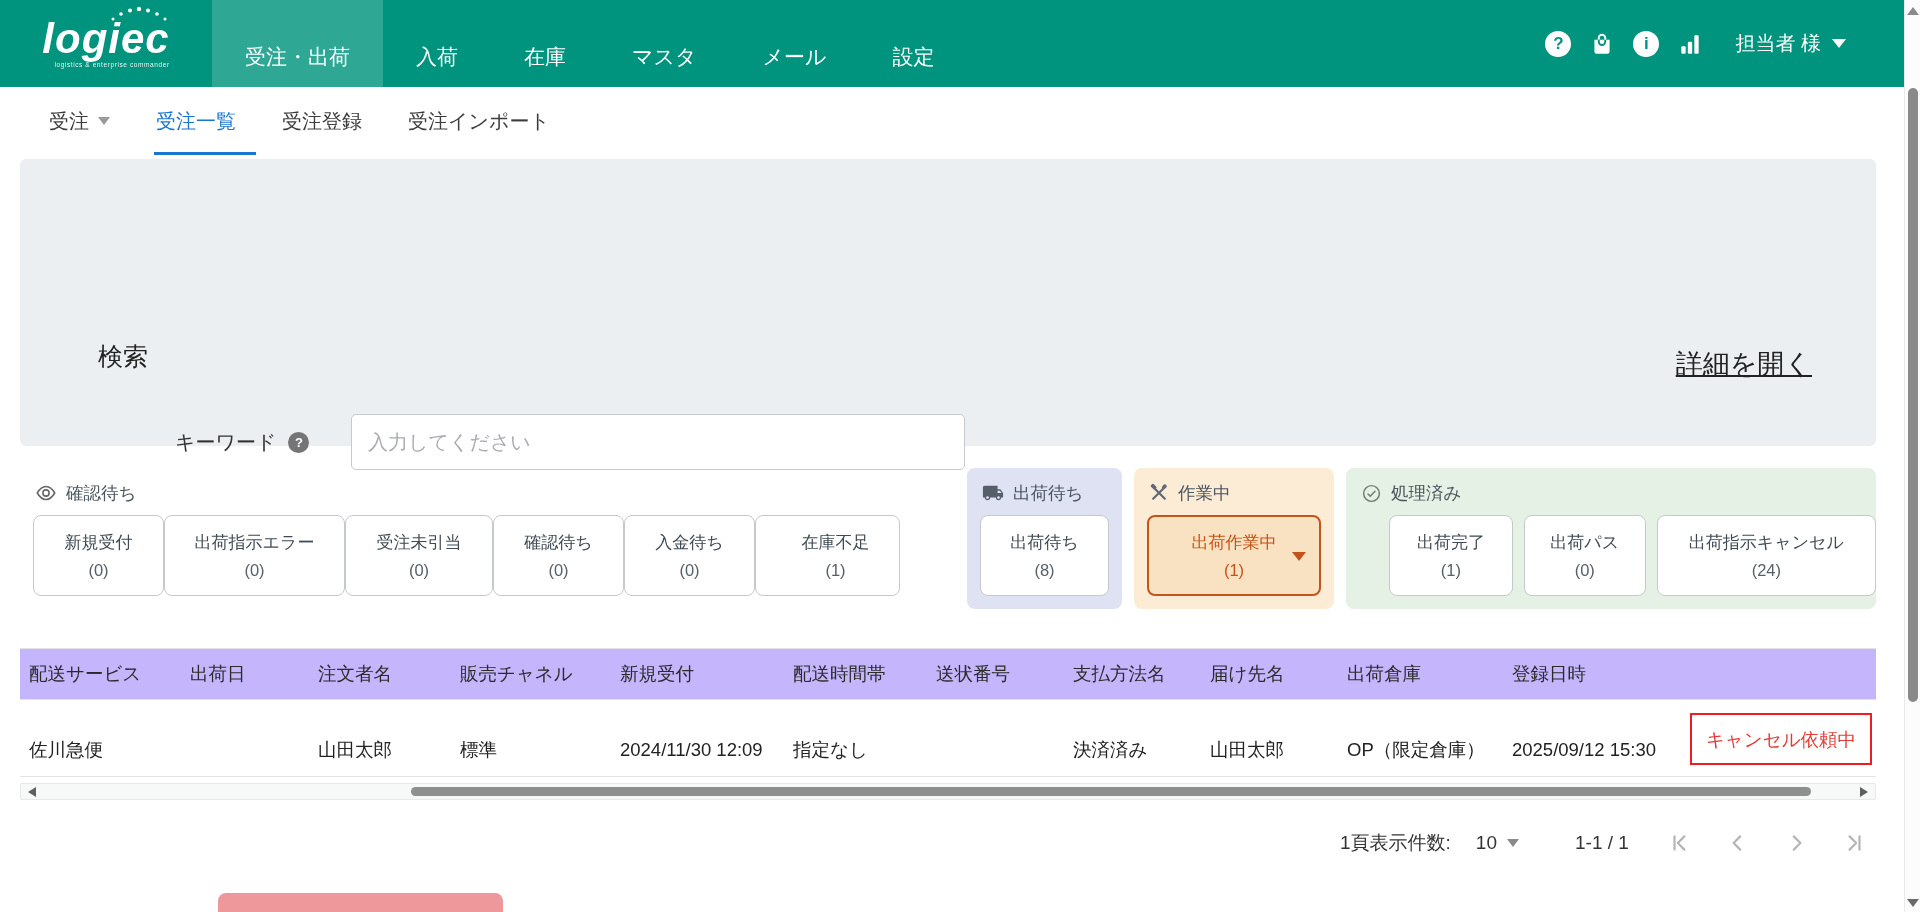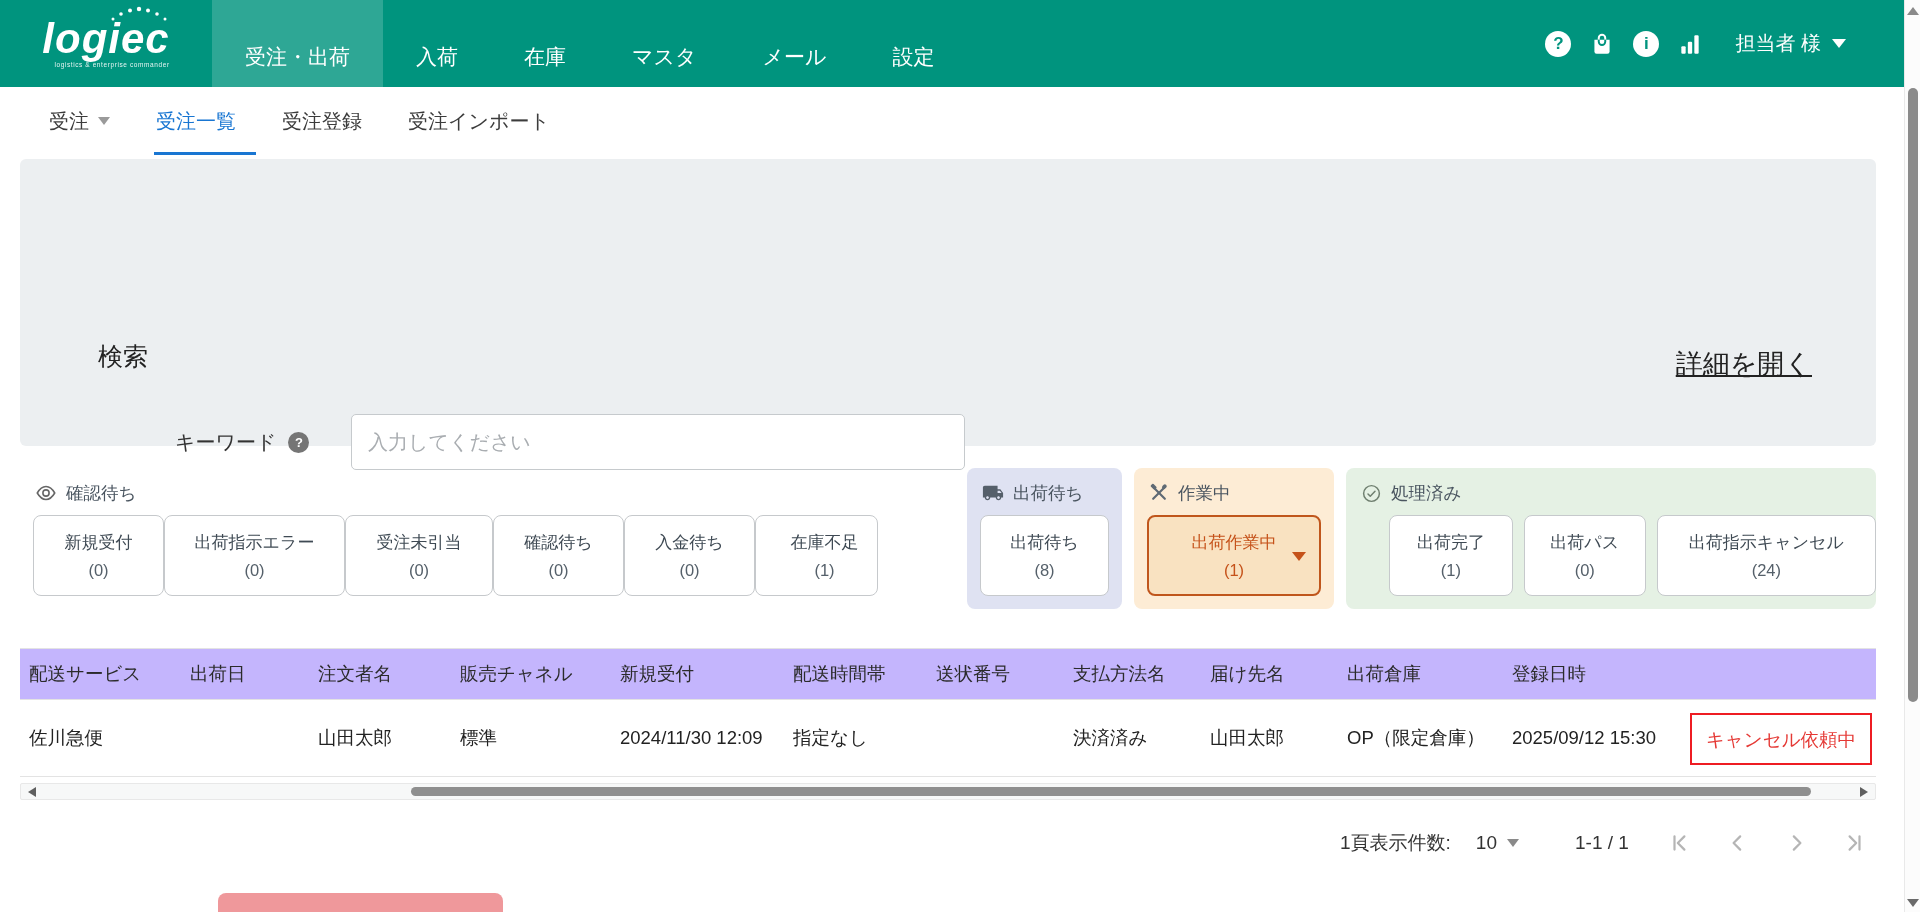--- a/index.html
+++ b/index.html
@@ -67,21 +67,21 @@
   .sc-card.working .sc-label,.sc-card.working .sc-count{color:#c5521a;}
   .caret-o{position:absolute;right:13px;top:50%;margin-top:-4px;width:0;height:0;
            border-left:7px solid transparent;border-right:7px solid transparent;border-top:9px solid #c5521a;}
 
   
   .thead{position:absolute;left:20px;top:648px;width:1856px;height:52px;background:#c4b5fd;
          border-top:1px solid #e3e3e3;border-bottom:1px solid #e3e3e3;}
   .thead span{position:absolute;top:0;line-height:50px;font-size:18.5px;color:#2b2b2b;white-space:nowrap;}
   .trow{position:absolute;left:20px;top:701px;width:1856px;height:76px;background:#fff;
         border-bottom:1px solid #e3e3e3;cursor:pointer;}
-  .trow span.cell{position:absolute;top:0;line-height:74px;font-size:18.5px;color:#222;white-space:nowrap;}
+  .trow span.cell{position:absolute;top:12px;line-height:74px;font-size:18.5px;color:#222;white-space:nowrap;}
   .status-badge{position:absolute;left:1670px;top:12px;width:182px;height:52px;border:2px solid #ee1c23;
                 display:flex;align-items:center;justify-content:center;font-size:18.5px;color:#e53935;white-space:nowrap;}
 
   
   .hscroll{position:absolute;left:20px;top:783px;width:1856px;height:17px;background:#f7f8f8;
            border:1px solid #e8e8e8;border-radius:2px;}
   .hthumb{position:absolute;left:390px;top:3px;width:1400px;height:9px;background:#8f8f8f;border-radius:5px;cursor:pointer;}
   .tri-left{position:absolute;left:7px;top:3px;width:0;height:0;
             border-top:5px solid transparent;border-bottom:5px solid transparent;border-right:8px solid #5f5f5f;cursor:pointer;}
   .tri-right{position:absolute;right:7px;top:3px;width:0;height:0;
@@ -220,21 +220,21 @@
           <span class="sc-count">(0)</span>
         </div>
         <div class="sc-card" style="width:131px;">
           <span class="sc-label">確認待ち</span>
           <span class="sc-count">(0)</span>
         </div>
         <div class="sc-card" style="width:131px;">
           <span class="sc-label">入金待ち</span>
           <span class="sc-count">(0)</span>
         </div>
-        <div class="sc-card" style="width:123px;padding-left:16px;">
+        <div class="sc-card" style="width:145px;padding-left:16px;">
           <span class="sc-label">在庫不足</span>
           <span class="sc-count">(1)</span>
         </div>
       </div>
     </div>
 
     <div class="sgroup g2">
       <div class="sgroup-header">
         <svg width="22" height="22" viewBox="0 0 24 24">
           <path fill="#555f6a" d="M20 8h-3V4H3c-1.1 0-2 .9-2 2v11h2c0 1.66 1.34 3 3 3s3-1.34 3-3h6c0 1.66 1.34 3 3 3s3-1.34 3-3h2v-5l-3-4zM6 18.5c-.83 0-1.5-.67-1.5-1.5s.67-1.5 1.5-1.5 1.5.67 1.5 1.5-.67 1.5-1.5 1.5zm13.5-9 1.96 2.5H17V9.5h2.5zm-1.5 9c-.83 0-1.5-.67-1.5-1.5s.67-1.5 1.5-1.5 1.5.67 1.5 1.5-.67 1.5-1.5 1.5z"></path>

